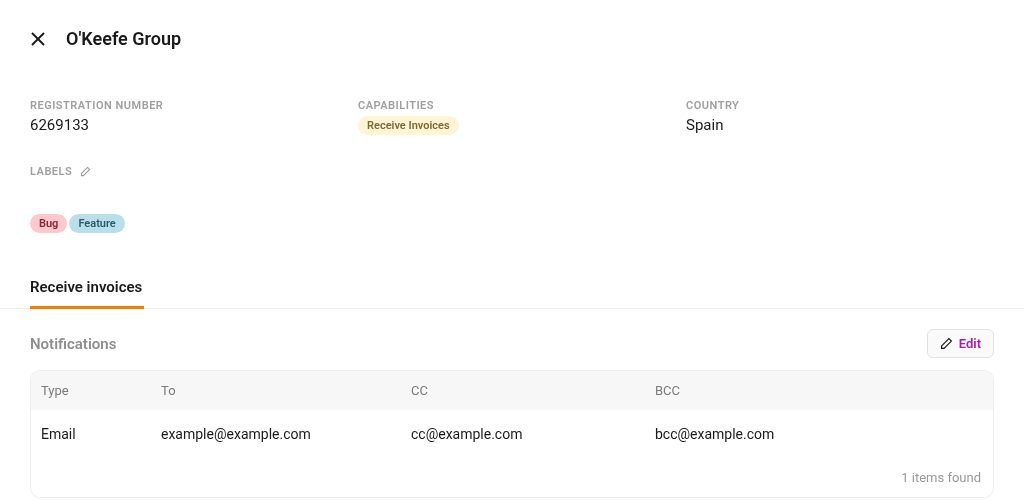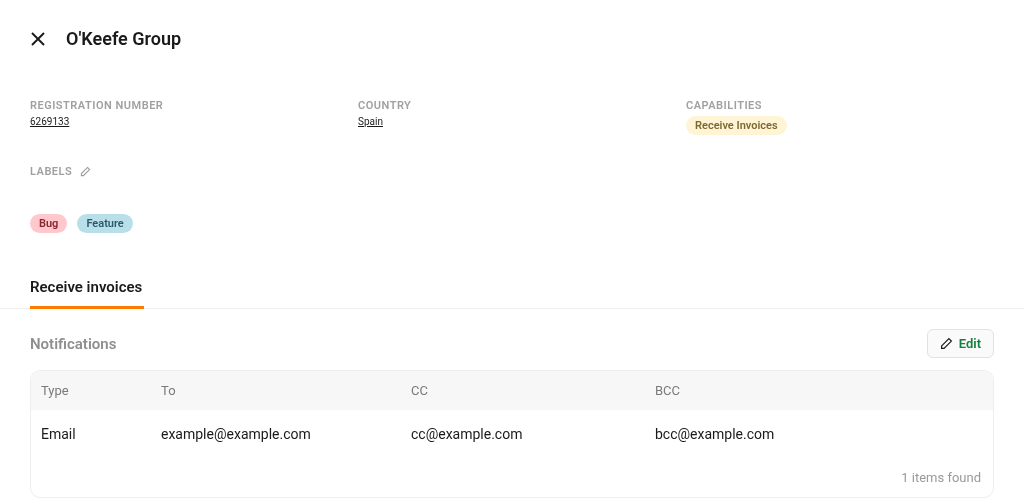--- a/index.html
+++ b/index.html
@@ -40,23 +40,22 @@
     }
     .field-label {
       font-size: 11px;
       font-weight: 600;
       letter-spacing: 0.5px;
       color: #a0a0a0;
       text-transform: uppercase;
       margin-bottom: 4px;
     }
     .field-value {
-      font-size: 10px;
-      color: #1a1a1a;
-      text-decoration: underline;
+      font-size: 15px;
+      color: #1a1a1a;
     }
     .labels-section {
       padding: 30px 30px 0 30px;
     }
     .labels-header {
       display: flex;
       align-items: center;
       gap: 8px;
       margin-bottom: 10px;
     }
@@ -65,21 +64,21 @@
       color: #999;
       display: flex;
       align-items: center;
     }
     .pencil-icon svg {
       width: 11px;
       height: 11px;
     }
     .badges {
       display: flex;
-      gap: 10px;
+      gap: 2px;
       margin-top: 36px;
     }
     .badge {
       display: inline-block;
       padding: 3px 9px;
       border-radius: 10px;
       font-size: 11px;
       font-weight: 600;
     }
     .badge-receive-invoices {
@@ -134,21 +133,21 @@
       display: flex;
       align-items: center;
       gap: 6px;
       padding: 6px 12px;
       border: 1px solid #e2e2e2;
       background: #fafafa;
       border-radius: 6px;
       cursor: pointer;
       font-size: 13px;
       font-weight: 600;
-      color: #15803d;
+      color: #a21caf;
     }
     .edit-btn svg {
       width: 13px;
       height: 13px;
     }
     .table {
       border: 1px solid #eee;
       border-radius: 10px;
       overflow: hidden;
     }
@@ -197,28 +196,28 @@
   </div>
   <div class="title">O'Keefe Group</div>
 </div>
 
 <div class="details-grid">
   <div>
     <div class="field-label">REGISTRATION NUMBER</div>
     <div class="field-value">6269133</div>
   </div>
   <div>
-    <div class="field-label">COUNTRY</div>
-    <div class="field-value">Spain</div>
-  </div>
-  <div>
     <div class="field-label">CAPABILITIES</div>
     <div>
       <span class="badge badge-receive-invoices">Receive Invoices</span>
     </div>
+  </div>
+  <div>
+    <div class="field-label">COUNTRY</div>
+    <div class="field-value">Spain</div>
   </div>
 </div>
 
 <div class="labels-section">
   <div class="labels-header">
     <div class="field-label" style="margin-bottom:0;">LABELS</div>
     <div class="pencil-icon">
       <svg viewBox="0 0 16 16" fill="none" stroke="#999" stroke-width="1.5">
         <path d="M11 2l3 3-9 9H2v-3l9-9z"></path>
       </svg>

